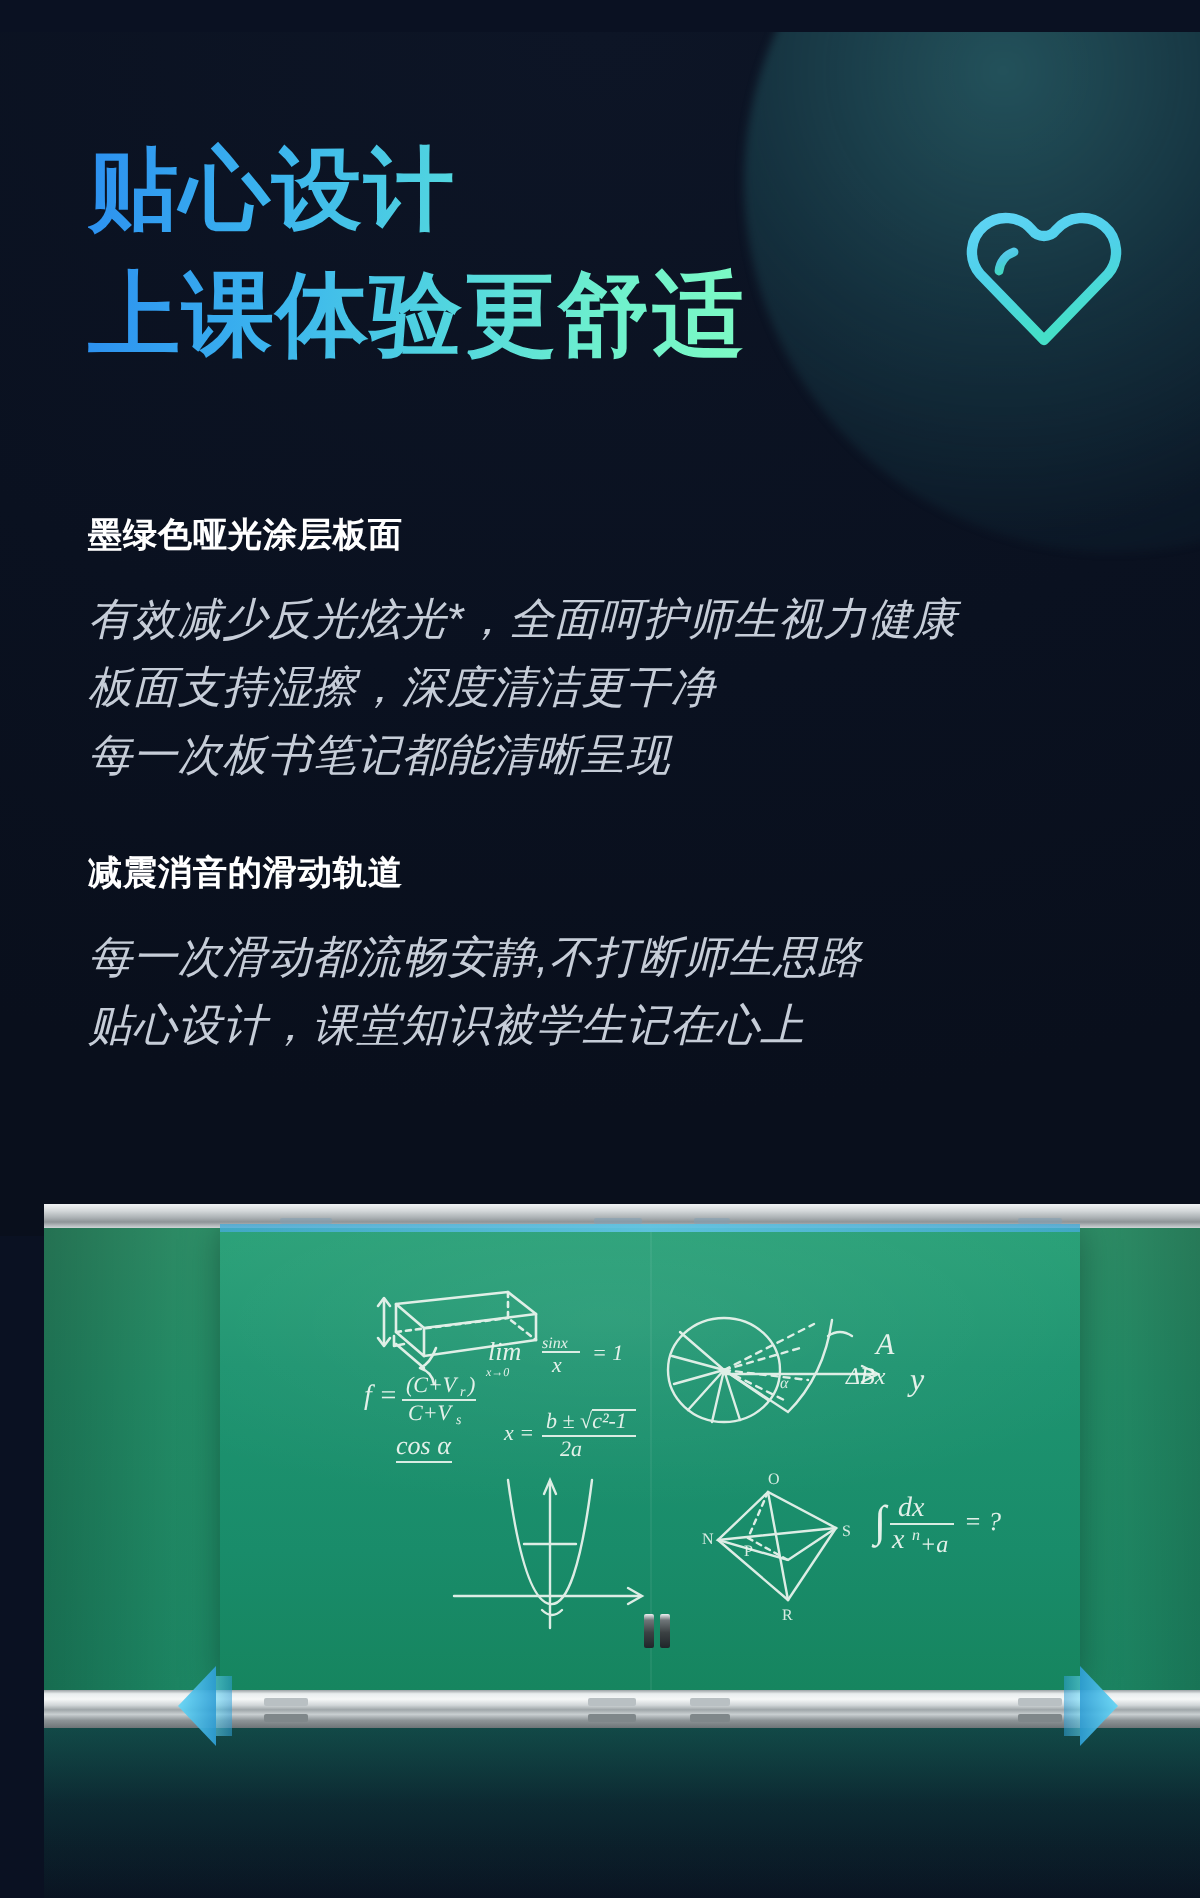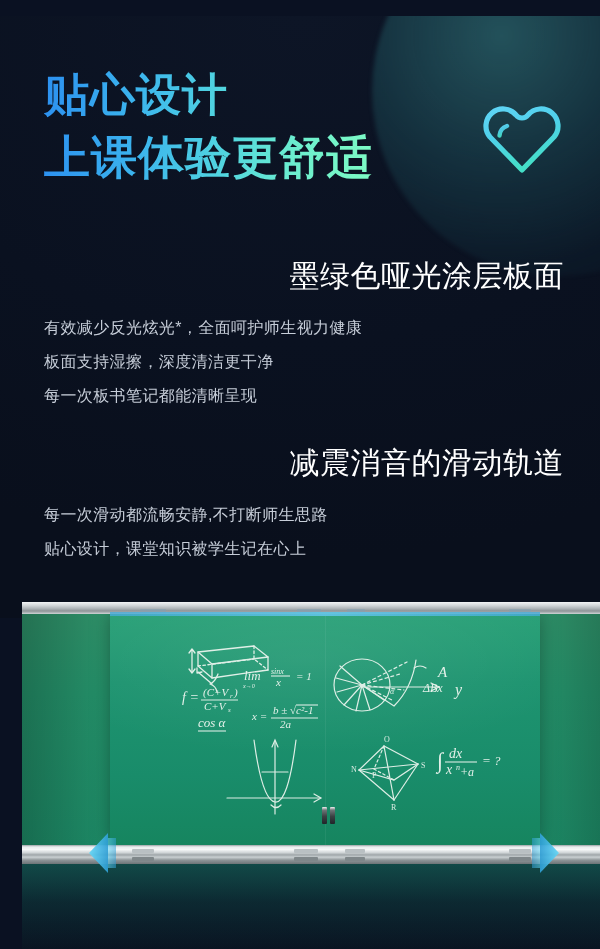--- a/index.html
+++ b/index.html
@@ -40,27 +40,27 @@
     -webkit-background-clip:text; background-clip:text;
     color:transparent; -webkit-text-fill-color:transparent;
     white-space:nowrap;
   }
   .title-line.l2 { font-size:46px;text-align:center; }
 
   
   .sections { position:absolute; left:44px; top:240px; width:520px; }
   .sec { margin-bottom:30px; }
   .sec-title {
-    color:#ffffff; font-size:30px; font-weight:normal; letter-spacing:.5px;
+    color:#ffffff; font-size:17px; font-weight:bold; letter-spacing:.5px;
     margin-bottom:14px;
-    text-align:right;
   }
   .sec-line {
-    color:#c6cdd8; font-size:16px; line-height:34px; letter-spacing:.4px;
+    color:#c6cdd8; font-size:22px; line-height:34px; letter-spacing:.4px;
     font-weight:400;
+    font-style:italic;
   }
 
   
   .board-photo {
     position:absolute; left:0; top:602px; width:600px; height:347px;
     overflow:hidden;
     background:linear-gradient(180deg,#0d1b24 0%, #0b1720 100%);
     margin-left:22px;
   }
   

